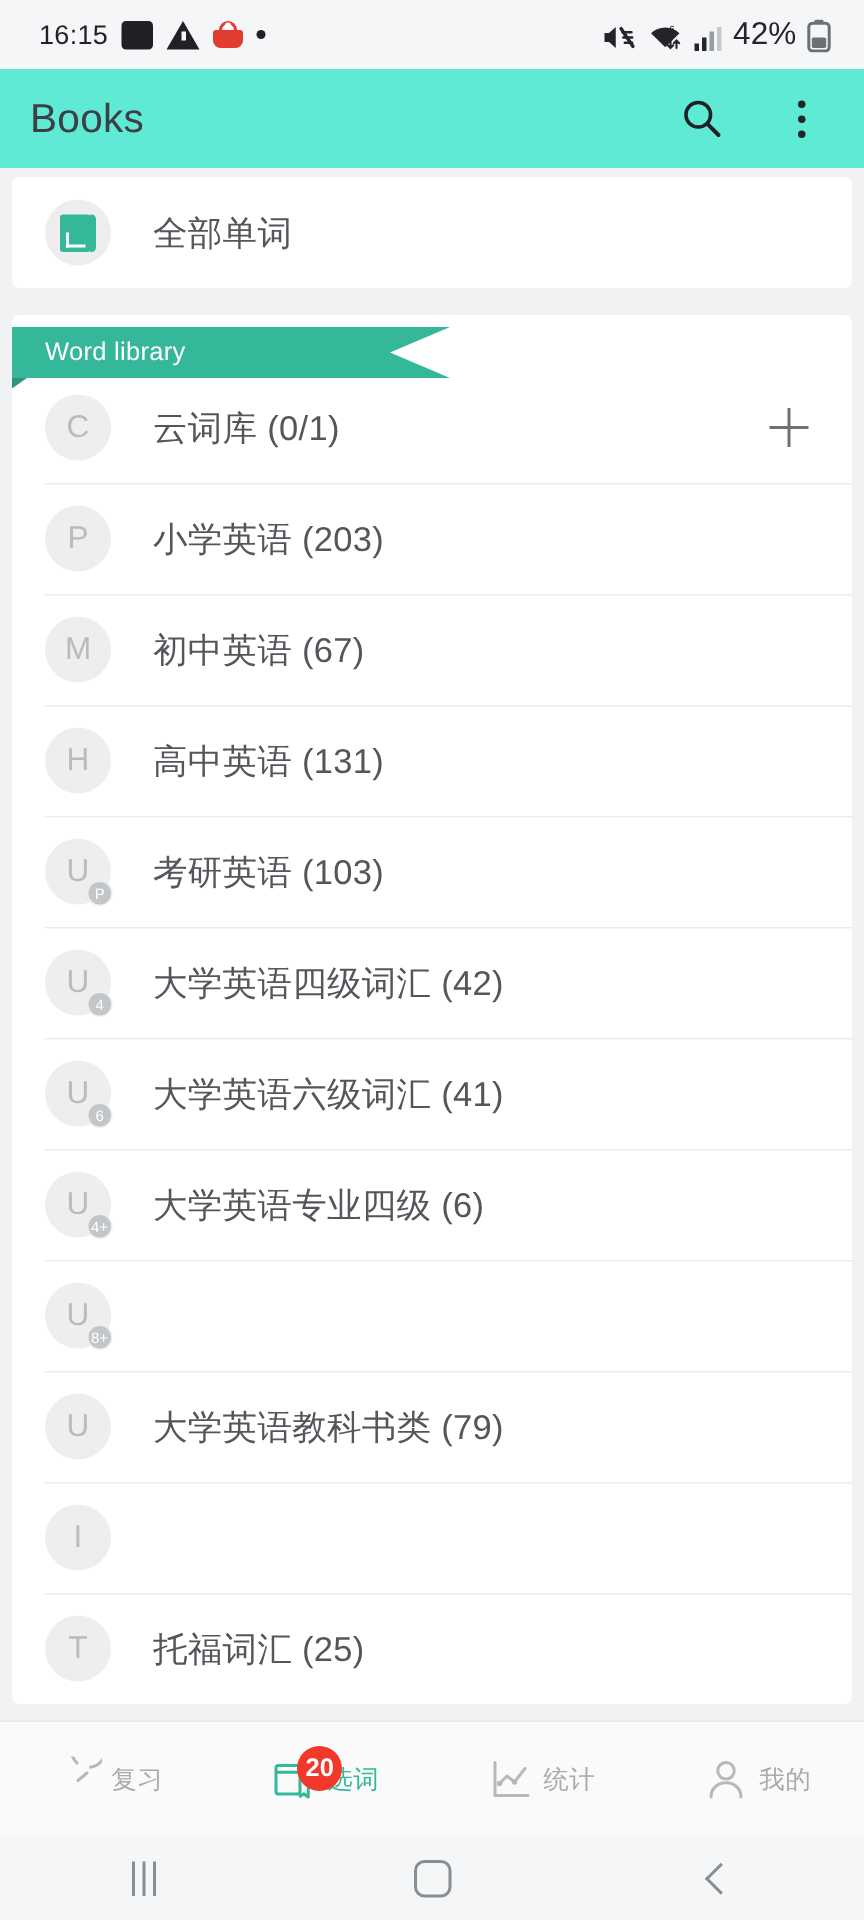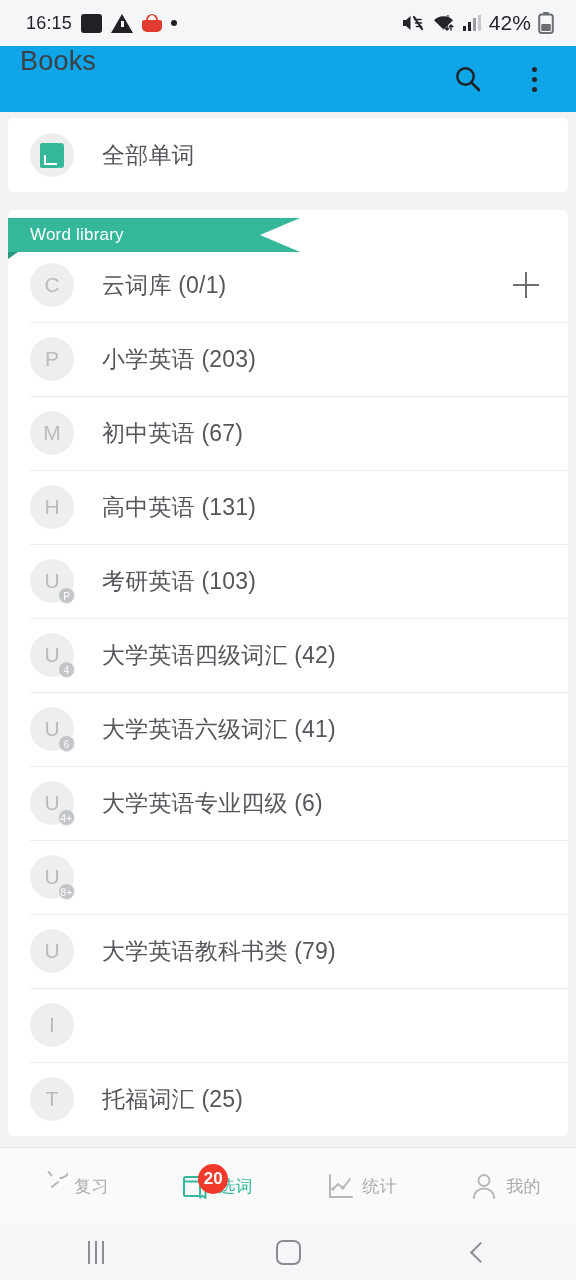--- a/index.html
+++ b/index.html
@@ -14,41 +14,41 @@
   
   .statusbar {
     height:46px; flex:0 0 46px;
     display:flex; align-items:center;
     padding:0 22px 0 26px;
     background:#f5f6f7;
     font-size:21px; color:#232528;
   }
   .sb-left { display:flex; align-items:center; gap:9px; }
   .sb-time { font-size:18px; letter-spacing:.2px; color:#1f2124; }
-  .sb-right { margin-left:auto; display:flex; align-items:center; gap:7px; }
+  .sb-right { margin-left:auto; display:flex; align-items:flex-end; gap:7px; }
   .sb-pct { font-size:21px; color:#232528; letter-spacing:.1px; }
 
   
   .icon-image { width:21px; height:19px; border:2.5px solid #1f2124; border-radius:3px; position:relative; background:#1f2124; }
   
   .icon-warn { width:0; height:0; border-left:11px solid transparent; border-right:11px solid transparent; border-bottom:19px solid #1f2124; position:relative; }
   .icon-warn::after { content:""; position:absolute; left:-1.5px; top:7px; width:3px; height:6px; background:#f5f6f7; }
   
   .icon-basket { width:20px; height:18px; position:relative; }
   .icon-basket .bk-body { position:absolute; bottom:0; left:0; width:20px; height:12px; background:#e23b30; border-radius:2px 2px 5px 5px; }
   .icon-basket .bk-h1 { position:absolute; top:0; left:4px; width:12px; height:8px; border:2px solid #e23b30; border-bottom:none; border-radius:6px 6px 0 0; }
   .icon-basket .bk-dot { position:absolute; top:1px; left:8px; width:4px; height:4px; background:#fff; border-radius:50%; }
   .sb-dot { width:6px; height:6px; border-radius:50%; background:#1f2124; }
 
   
   .toolbar {
     height:66px; flex:0 0 66px;
-    display:flex; 
+    display:flex; align-items:center;
     padding:0 22px 0 20px;
-    background:#0ea5e9;
+    background:#5eead4;
   }
   .toolbar-title { font-size:27px; color:#3c3f43; letter-spacing:.2px; }
   .toolbar-actions { margin-left:auto; display:flex; align-items:center; gap:26px; }
   .tb-btn { width:40px; height:40px; display:flex; align-items:center; justify-content:center; }
   .dots { display:flex; flex-direction:column; gap:5px; align-items:center; }
   .dots i { width:5px; height:5px; border-radius:50%; background:#232528; display:block; }
 
   
   .scroller { flex:1 1 auto; overflow:hidden; background:#f1f2f3; padding-top:6px; }
 

